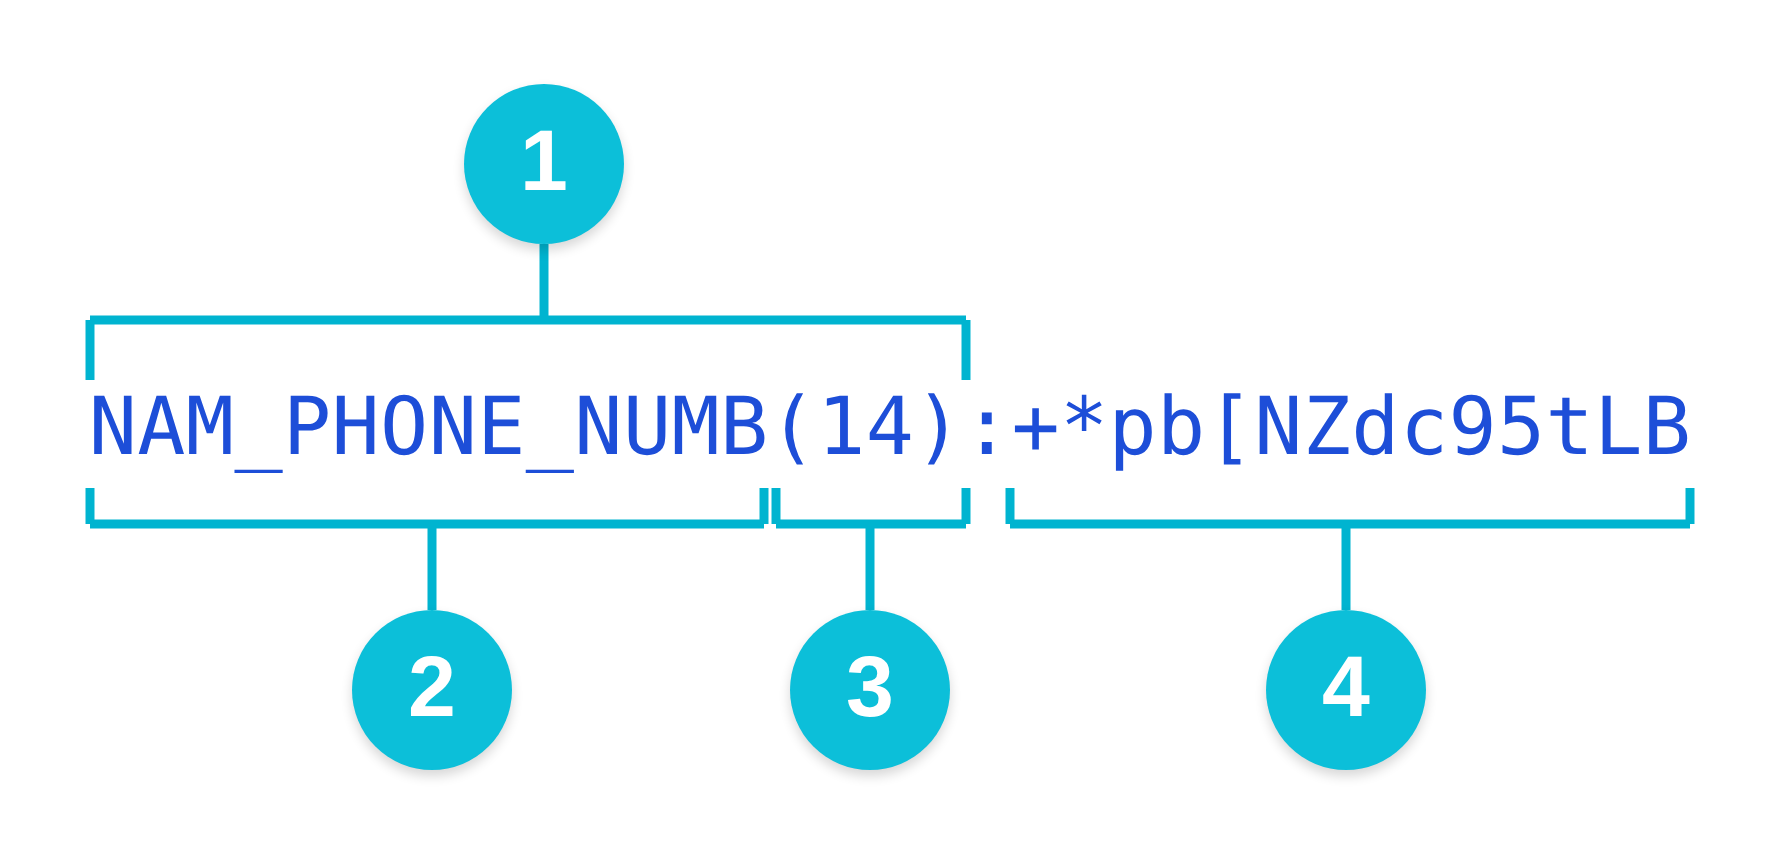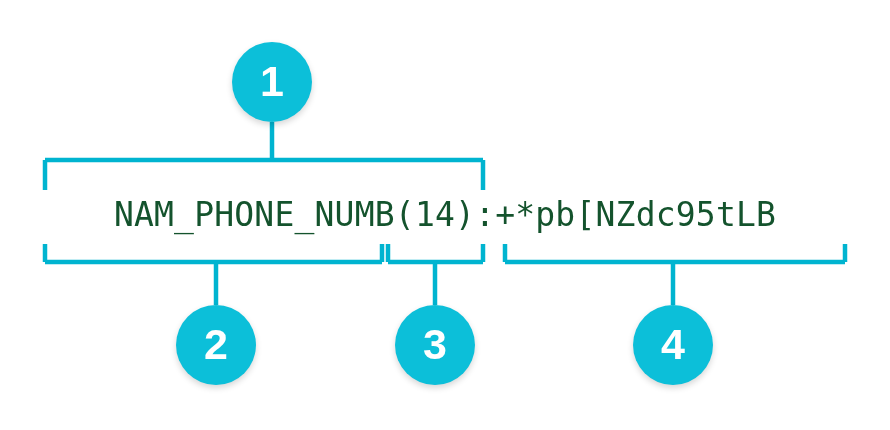--- a/index.html
+++ b/index.html
@@ -30,23 +30,23 @@
   .code-line {
     position: absolute;
     left: 0;
     top: 185px;
     width: 890px;
     height: 58px;
     display: flex;
     align-items: center;
     justify-content: center;
     font-family: "DejaVu Sans Mono", "Liberation Mono", monospace;
-    font-size: 33px;
+    font-size: 40px;
     letter-spacing: 0.2px;
-    color: #14532d;
+    color: #1d4ed8;
     white-space: pre;
     user-select: text;
   }
   .badge {
     position: absolute;
     width: 80px;
     height: 80px;
     border-radius: 50%;
     background: #0cbfd9;
     color: #ffffff;

